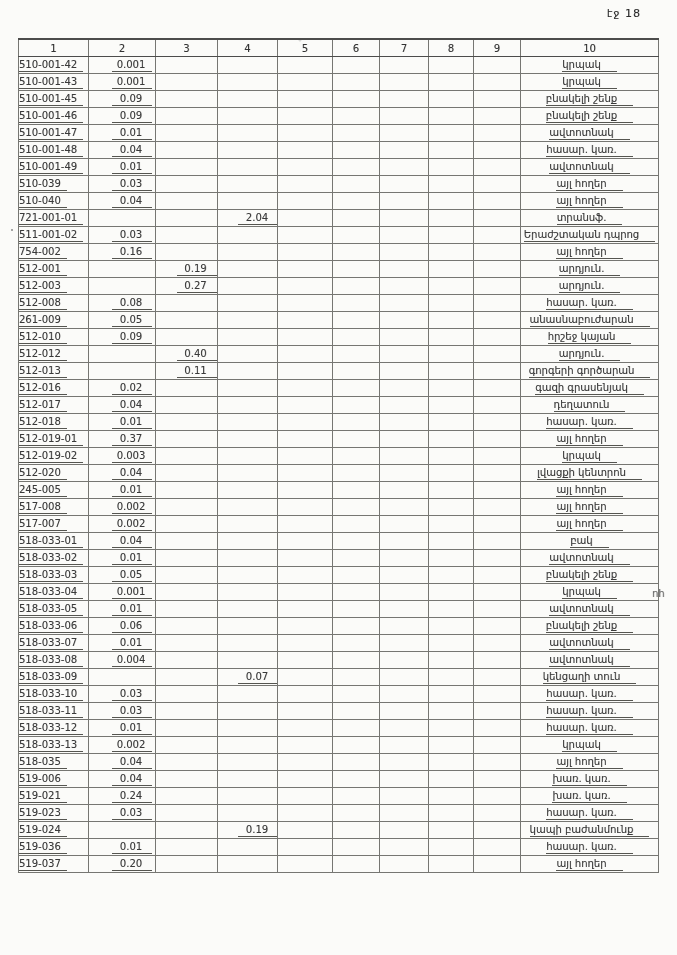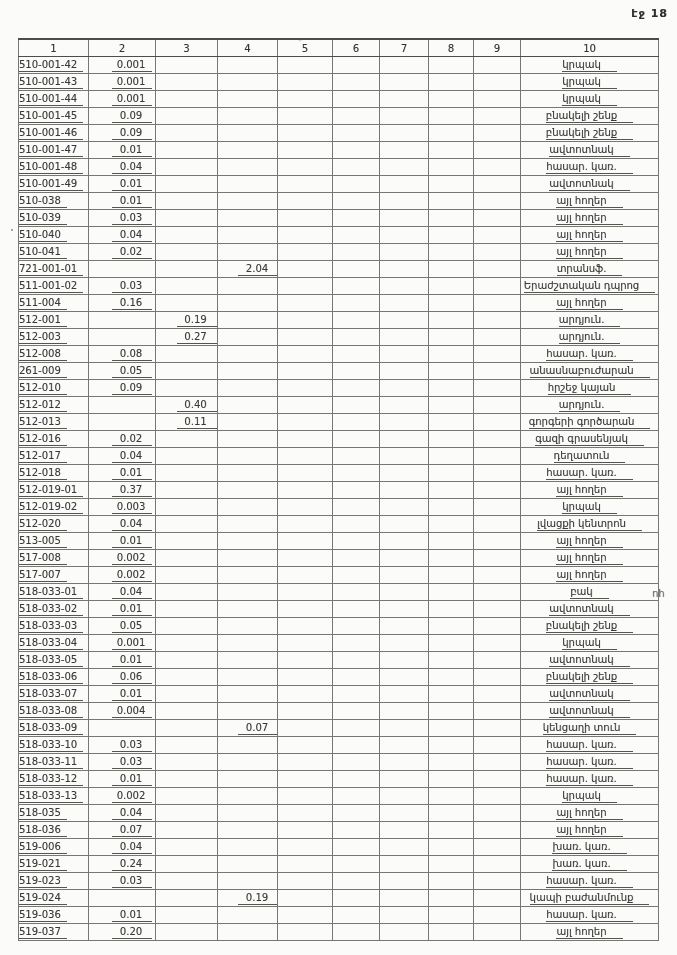--- a/index.html
+++ b/index.html
@@ -21,23 +21,23 @@
     position: absolute;
     inset: 0;
     pointer-events: none;
     background:
       radial-gradient(circle at 12px 230px, rgba(80,80,80,.5) 0 1px, transparent 1.5px),
       radial-gradient(circle at 300px 40px, rgba(120,120,120,.25) 0 1px, transparent 2px);
   }
   .page-label {
     position: absolute;
     top: 7px;
-    right: 9px;
+    right: 36px;
     font-size: 11px;
-    font-weight: bold;
+    font-weight: normal;
     color: #2e2e2e;
     letter-spacing: 1px;
   }
   .margin-note {
     position: absolute;
     top: 588px;
     left: 652px;
     font-size: 10px;
     color: #6e6e6e;
   }
@@ -136,32 +136,20 @@
     <td class="c3"><span class=""></span></td>
     <td class="c4"><span class=""></span></td>
     <td></td>
     <td></td>
     <td></td>
     <td></td>
     <td></td>
     <td class="c10"><span class="u">կրպակ</span></td>
   </tr>
       <tr>
-    <td class="c1"><span class="u">510-001-44</span></td>
-    <td class="c2"><span class="u">0.001</span></td>
-    <td class="c3"><span class=""></span></td>
-    <td class="c4"><span class=""></span></td>
-    <td></td>
-    <td></td>
-    <td></td>
-    <td></td>
-    <td></td>
-    <td class="c10"><span class="u">կրպակ</span></td>
-  </tr>
-      <tr>
     <td class="c1"><span class="u">510-001-45</span></td>
     <td class="c2"><span class="u">0.09</span></td>
     <td class="c3"><span class=""></span></td>
     <td class="c4"><span class=""></span></td>
     <td></td>
     <td></td>
     <td></td>
     <td></td>
     <td></td>
     <td class="c10"><span class="u">բնակելի շենք</span></td>
@@ -208,32 +196,20 @@
     <td class="c3"><span class=""></span></td>
     <td class="c4"><span class=""></span></td>
     <td></td>
     <td></td>
     <td></td>
     <td></td>
     <td></td>
     <td class="c10"><span class="u">ավտոտնակ</span></td>
   </tr>
       <tr>
-    <td class="c1"><span class="u">510-038</span></td>
-    <td class="c2"><span class="u">0.01</span></td>
-    <td class="c3"><span class=""></span></td>
-    <td class="c4"><span class=""></span></td>
-    <td></td>
-    <td></td>
-    <td></td>
-    <td></td>
-    <td></td>
-    <td class="c10"><span class="u">այլ հողեր</span></td>
-  </tr>
-      <tr>
     <td class="c1"><span class="u">510-039</span></td>
     <td class="c2"><span class="u">0.03</span></td>
     <td class="c3"><span class=""></span></td>
     <td class="c4"><span class=""></span></td>
     <td></td>
     <td></td>
     <td></td>
     <td></td>
     <td></td>
     <td class="c10"><span class="u">այլ հողեր</span></td>
@@ -244,32 +220,20 @@
     <td class="c3"><span class=""></span></td>
     <td class="c4"><span class=""></span></td>
     <td></td>
     <td></td>
     <td></td>
     <td></td>
     <td></td>
     <td class="c10"><span class="u">այլ հողեր</span></td>
   </tr>
       <tr>
-    <td class="c1"><span class="u">510-041</span></td>
-    <td class="c2"><span class="u">0.02</span></td>
-    <td class="c3"><span class=""></span></td>
-    <td class="c4"><span class=""></span></td>
-    <td></td>
-    <td></td>
-    <td></td>
-    <td></td>
-    <td></td>
-    <td class="c10"><span class="u">այլ հողեր</span></td>
-  </tr>
-      <tr>
     <td class="c1"><span class="u">721-001-01</span></td>
     <td class="c2"><span class=""></span></td>
     <td class="c3"><span class=""></span></td>
     <td class="c4"><span class="u">2.04</span></td>
     <td></td>
     <td></td>
     <td></td>
     <td></td>
     <td></td>
     <td class="c10"><span class="u">տրանսֆ.</span></td>
@@ -280,21 +244,21 @@
     <td class="c3"><span class=""></span></td>
     <td class="c4"><span class=""></span></td>
     <td></td>
     <td></td>
     <td></td>
     <td></td>
     <td></td>
     <td class="c10"><span class="u">Երաժշտական դպրոց</span></td>
   </tr>
       <tr>
-    <td class="c1"><span class="u">511-004</span></td>
+    <td class="c1"><span class="u">754-002</span></td>
     <td class="c2"><span class="u">0.16</span></td>
     <td class="c3"><span class=""></span></td>
     <td class="c4"><span class=""></span></td>
     <td></td>
     <td></td>
     <td></td>
     <td></td>
     <td></td>
     <td class="c10"><span class="u">այլ հողեր</span></td>
   </tr>
@@ -448,21 +412,21 @@
     <td class="c3"><span class=""></span></td>
     <td class="c4"><span class=""></span></td>
     <td></td>
     <td></td>
     <td></td>
     <td></td>
     <td></td>
     <td class="c10"><span class="u">լվացքի կենտրոն</span></td>
   </tr>
       <tr>
-    <td class="c1"><span class="u">513-005</span></td>
+    <td class="c1"><span class="u">245-005</span></td>
     <td class="c2"><span class="u">0.01</span></td>
     <td class="c3"><span class=""></span></td>
     <td class="c4"><span class=""></span></td>
     <td></td>
     <td></td>
     <td></td>
     <td></td>
     <td></td>
     <td class="c10"><span class="u">այլ հողեր</span></td>
   </tr>
@@ -642,32 +606,20 @@
     <td></td>
     <td></td>
     <td></td>
     <td></td>
     <td></td>
     <td class="c10"><span class="u">կրպակ</span></td>
   </tr>
       <tr>
     <td class="c1"><span class="u">518-035</span></td>
     <td class="c2"><span class="u">0.04</span></td>
-    <td class="c3"><span class=""></span></td>
-    <td class="c4"><span class=""></span></td>
-    <td></td>
-    <td></td>
-    <td></td>
-    <td></td>
-    <td></td>
-    <td class="c10"><span class="u">այլ հողեր</span></td>
-  </tr>
-      <tr>
-    <td class="c1"><span class="u">518-036</span></td>
-    <td class="c2"><span class="u">0.07</span></td>
     <td class="c3"><span class=""></span></td>
     <td class="c4"><span class=""></span></td>
     <td></td>
     <td></td>
     <td></td>
     <td></td>
     <td></td>
     <td class="c10"><span class="u">այլ հողեր</span></td>
   </tr>
       <tr>

